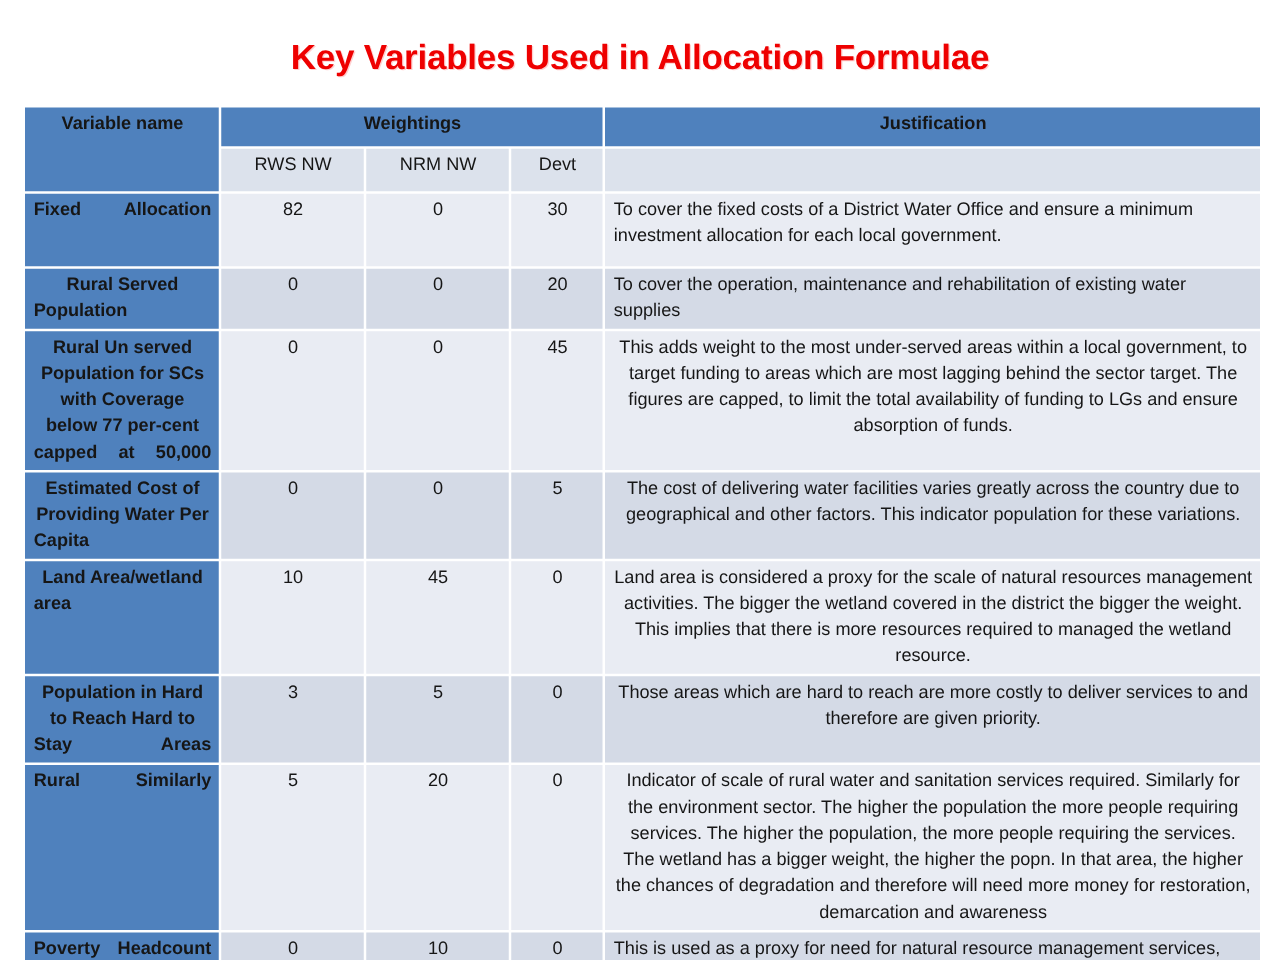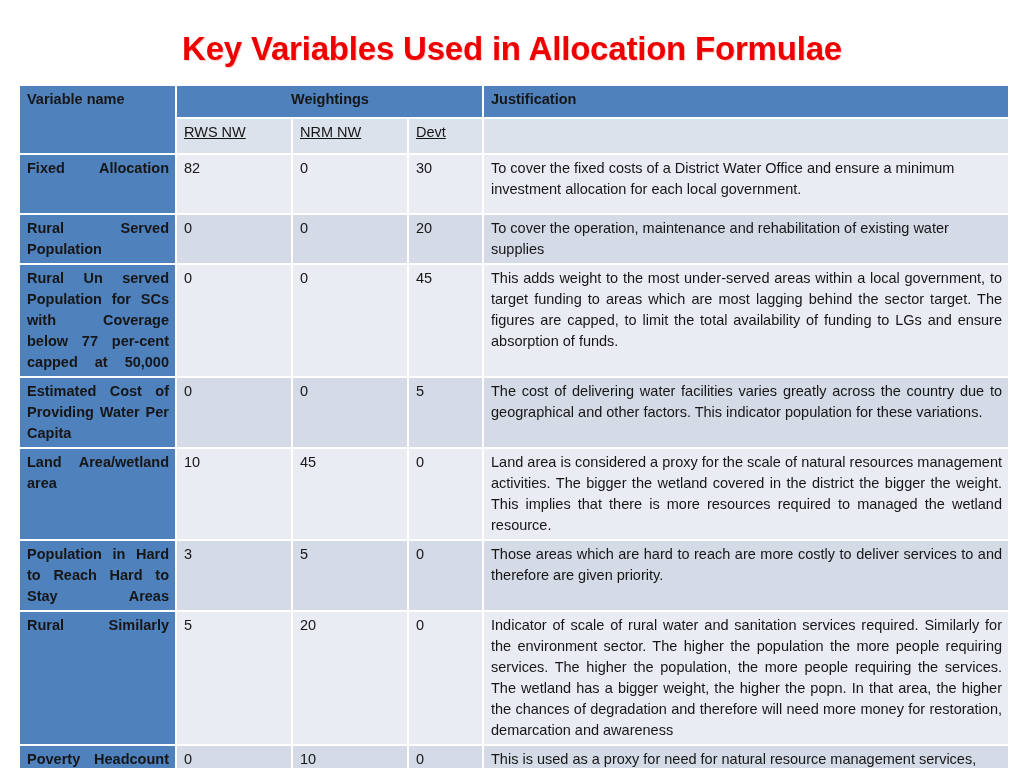--- a/index.html
+++ b/index.html
@@ -19,21 +19,21 @@
     background: #ffffff;
     overflow: hidden;
   }
 
   .slide-title {
     position: absolute;
     left: 0;
     top: 30px;
     width: 1024px;
     text-align: center;
-    font-size: 33px;
+    font-size: 28px;
     font-weight: bold;
     color: #EE0000;
     letter-spacing: -0.2px;
     text-shadow: 1px 1px 0 rgba(255,170,170,0.55);
     white-space: nowrap;
   }
 
   .table-wrap {
     position: absolute;
     left: 18px;
@@ -48,20 +48,21 @@
     table-layout: fixed;
   }
 
   table.vtable td, table.vtable th {
     vertical-align: top;
     padding: 3px 6px 3px 7px;
     font-size: 14.5px;
     line-height: 1.45;
     color: #161616;
     border: 0;
+    text-align: center;
   }
 
   
   th.hdr {
     background: #4F81BD;
     color: #ffffff;
     font-weight: bold;
     font-size: 17px;
     text-align: left;
     padding: 4px 8px 5px 8px;
@@ -73,21 +74,20 @@
   
   td.subhdr {
     background: #DCE2EC;
     font-size: 21px;
     font-weight: normal;
     color: #161616;
     text-align: left;
     padding: 1px 8px 3px 8px;
     height: 28px;
     line-height: 1.25;
-    text-decoration: underline;
   }
   td.subhdr-blank { background: #DCE2EC; }
 
   
   td.namecell {
     background: #4F81BD;
     color: #ffffff;
     font-weight: bold;
     font-size: 14.5px;
     text-align: justify;

